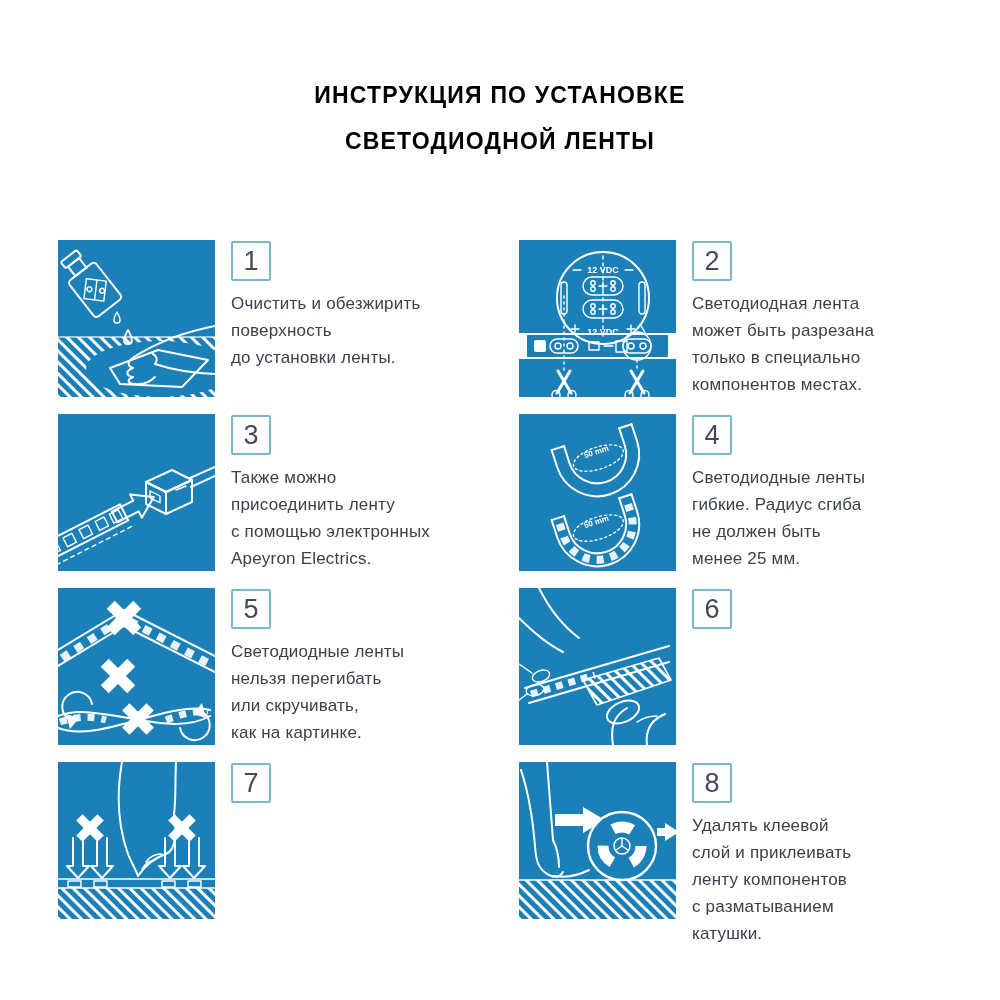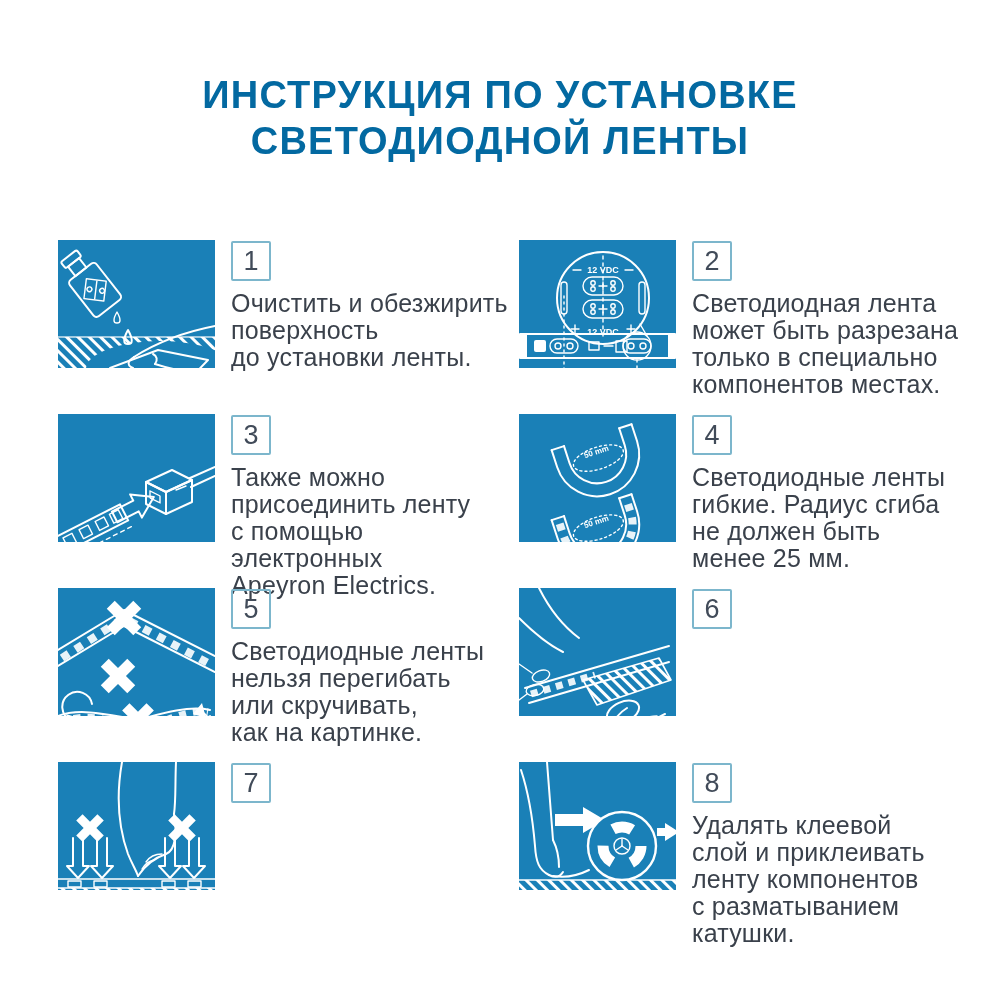--- a/index.html
+++ b/index.html
@@ -1,29 +1,29 @@
 <!DOCTYPE html>
 <html><head>
 <meta charset="utf-8">
 <style>
   html,body{margin:0;padding:0;background:#fff;}
   .page{position:relative;width:1000px;height:1000px;background:#ffffff;overflow:hidden;
         font-family:"Liberation Sans",sans-serif;}
   .title{position:absolute;top:72px;left:0;width:100%;text-align:center;
-         color:#0369a1;font-weight:bold;font-size:38px;line-height:46px;letter-spacing:1.2px;}
+         color:#000000;font-weight:bold;font-size:23px;line-height:46px;letter-spacing:1.2px;}
   .grid{position:absolute;left:58px;top:240px;display:grid;
         grid-template-columns:461px 461px;grid-auto-rows:157px;row-gap:17px;}
   .step{display:flex;align-items:flex-start;}
-  .iconbox{width:157px;height:128px;flex:none;overflow:hidden;}
+  .iconbox{width:157px;height:157px;flex:none;overflow:hidden;}
   .iconbox svg{display:block;}
   .content{margin-left:16px;padding-top:1px;}
   .badge{width:40px;height:40px;border:2px solid #7cb6cc;border-radius:2px;box-sizing:border-box;
          display:flex;align-items:center;justify-content:center;
          font-size:27px;color:#414b59;margin-bottom:9px;}
-  .text{font-size:25px;line-height:27px;color:#3a414b;white-space:pre-line;letter-spacing:.2px;}
+  .text{font-size:17px;line-height:27px;color:#3a414b;white-space:pre-line;letter-spacing:.2px;}
   .ln{stroke:#fff;stroke-width:2;fill:none;stroke-linecap:round;stroke-linejoin:round;}
   .lnt{stroke:#fff;stroke-width:1.4;fill:none;stroke-linecap:round;stroke-linejoin:round;}
   .wf{fill:#fff;stroke:none;}
   .svgtxt{fill:#fff;font-family:"Liberation Sans",sans-serif;font-weight:bold;}
 </style>
 </head>
 <body>
 
 <svg width="0" height="0" style="position:absolute" aria-hidden="true">
   <defs>

